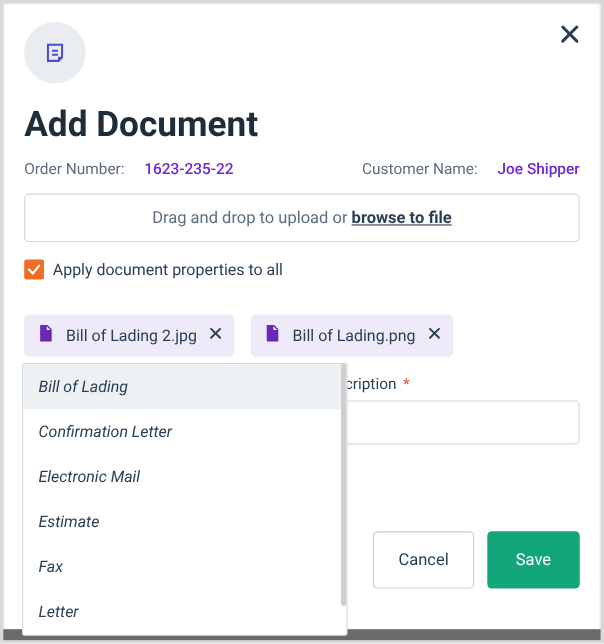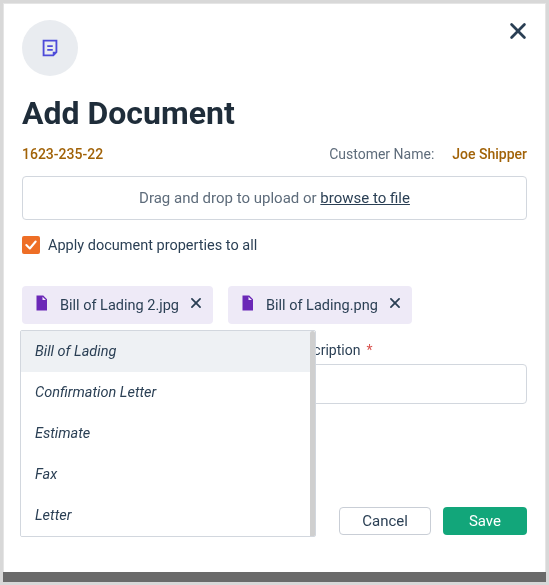--- a/index.html
+++ b/index.html
@@ -40,34 +40,34 @@
     margin-bottom: 14px;
   }
   .meta-row {
     display: flex;
     align-items: baseline;
     font-size: 14px;
     color: #5e6c7b;
     margin-bottom: 14px;
     gap: 18px;
   }
-  .meta-row .value { color: #a16207; font-weight: 500; }
+  .meta-row .value { color: #6d28d9; font-weight: 500; }
   .meta-spacer { flex: 1; }
   .dropzone {
     border: 1px solid #d2d7de;
     border-radius: 4px;
     text-align: center;
     padding: 12px;
     font-size: 15px;
     color: #5e6c7b;
     margin-bottom: 16px;
   }
   .dropzone .browse {
     color: #2a3f54;
-    font-weight: 400;
+    font-weight: 700;
     text-decoration: underline;
     cursor: pointer;
   }
   .checkbox-row {
     display: flex; align-items: center; gap: 8px;
     margin-bottom: 32px;
     font-size: 14.5px;
     color: #2a3f54;
   }
   .checkbox {
@@ -143,21 +143,21 @@
   }
   .dd-item.selected { background: #eef1f4; }
   .footer {
     position: absolute;
     right: 18px;
     bottom: 46px;
     display: flex;
     gap: 12px;
   }
   .btn {
-    height: 28px;
+    height: 52px;
     padding: 0 22px;
     border-radius: 4px;
     font-size: 15px;
     cursor: pointer;
     display: flex; align-items: center; justify-content: center;
   }
   .btn-cancel {
     background: #fff;
     border: 1px solid #c9ced6;
     color: #2a3f54;
@@ -189,20 +189,21 @@
 
   <div class="icon-circle">
     <svg width="22" height="22" viewBox="0 0 24 24" fill="currentColor">
         <path d="M4 3h16v14l-4 4H4V3zm2 2v14h9v-3h3V5H6zm3 4h6v2H9V9zm0 4h6v2H9v-2z"></path>
       </svg>
   </div>
 
   <h1 class="title">Add Document</h1>
 
   <div class="meta-row">
+    <span>Order Number:</span>
     <span class="value">1623-235-22</span>
     <span class="meta-spacer"></span>
     <span>Customer Name:</span>
     <span class="value">Joe Shipper</span>
   </div>
 
   <div class="dropzone">
     <span>Drag and drop to upload or </span><span class="browse">browse to file</span>
   </div>
 
@@ -256,20 +257,21 @@
       <div class="field-label">
         <span>Description</span><span class="req">*</span>
       </div>
       <input class="field-input" value="" style="">
     </div>
   </div>
 
   <div class="dropdown">
     <div class="dd-item selected">Bill of Lading</div>
     <div class="dd-item">Confirmation Letter</div>
+    <div class="dd-item">Electronic Mail</div>
     <div class="dd-item">Estimate</div>
     <div class="dd-item">Fax</div>
     <div class="dd-item">Letter</div>
     <div class="dropdown-scroll-track"></div>
   </div>
 
   <div class="footer">
     <div class="btn btn-cancel">Cancel</div>
     <div class="btn btn-save">Save</div>
   </div>

